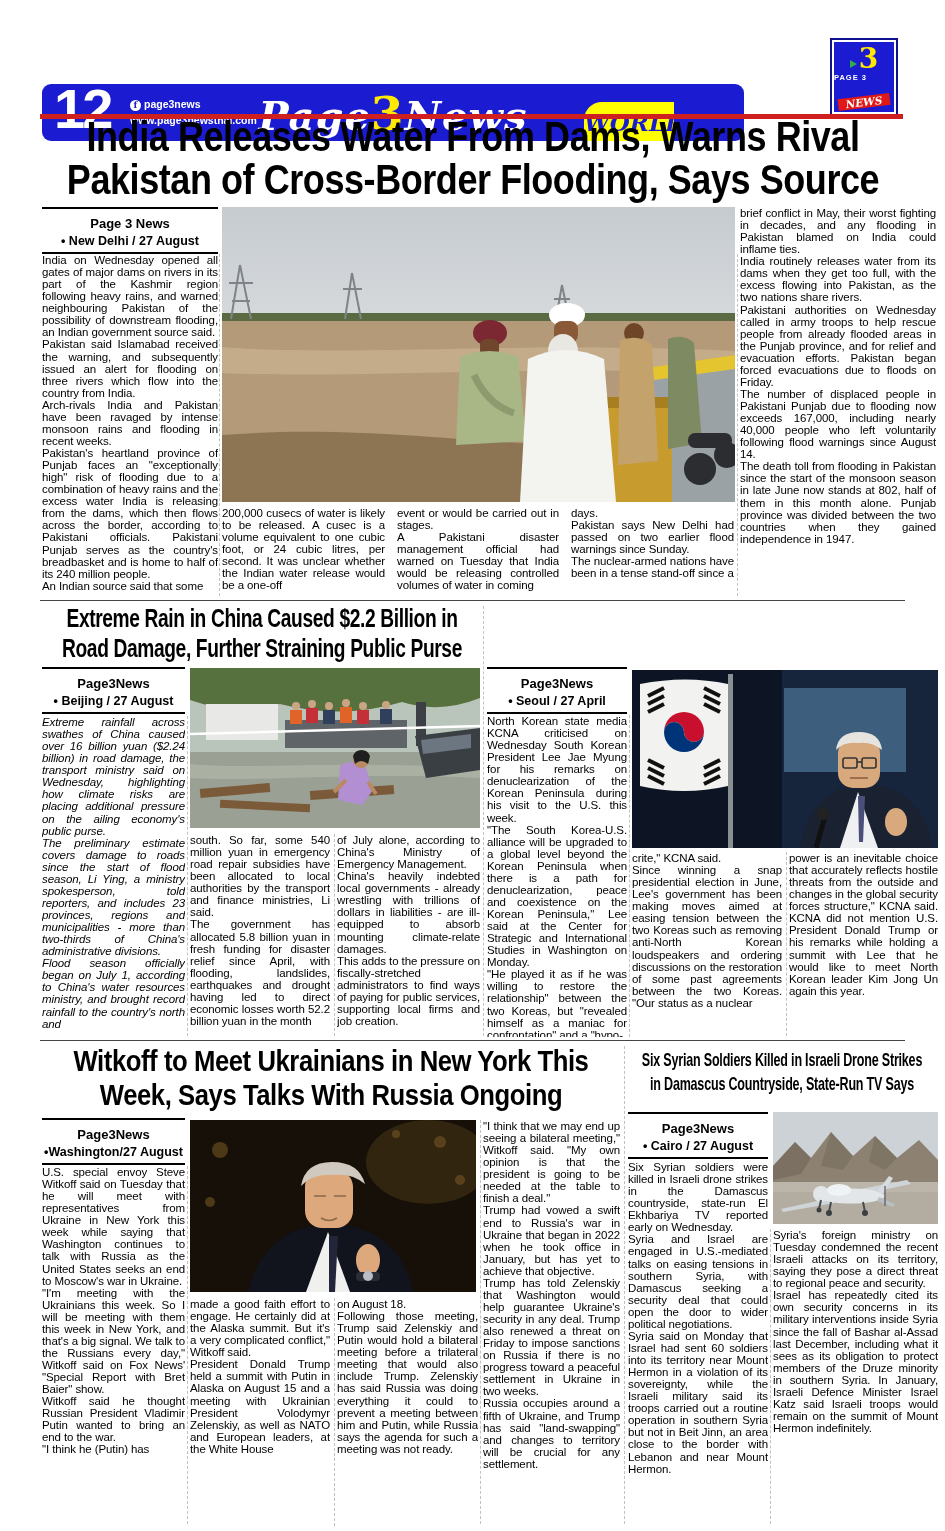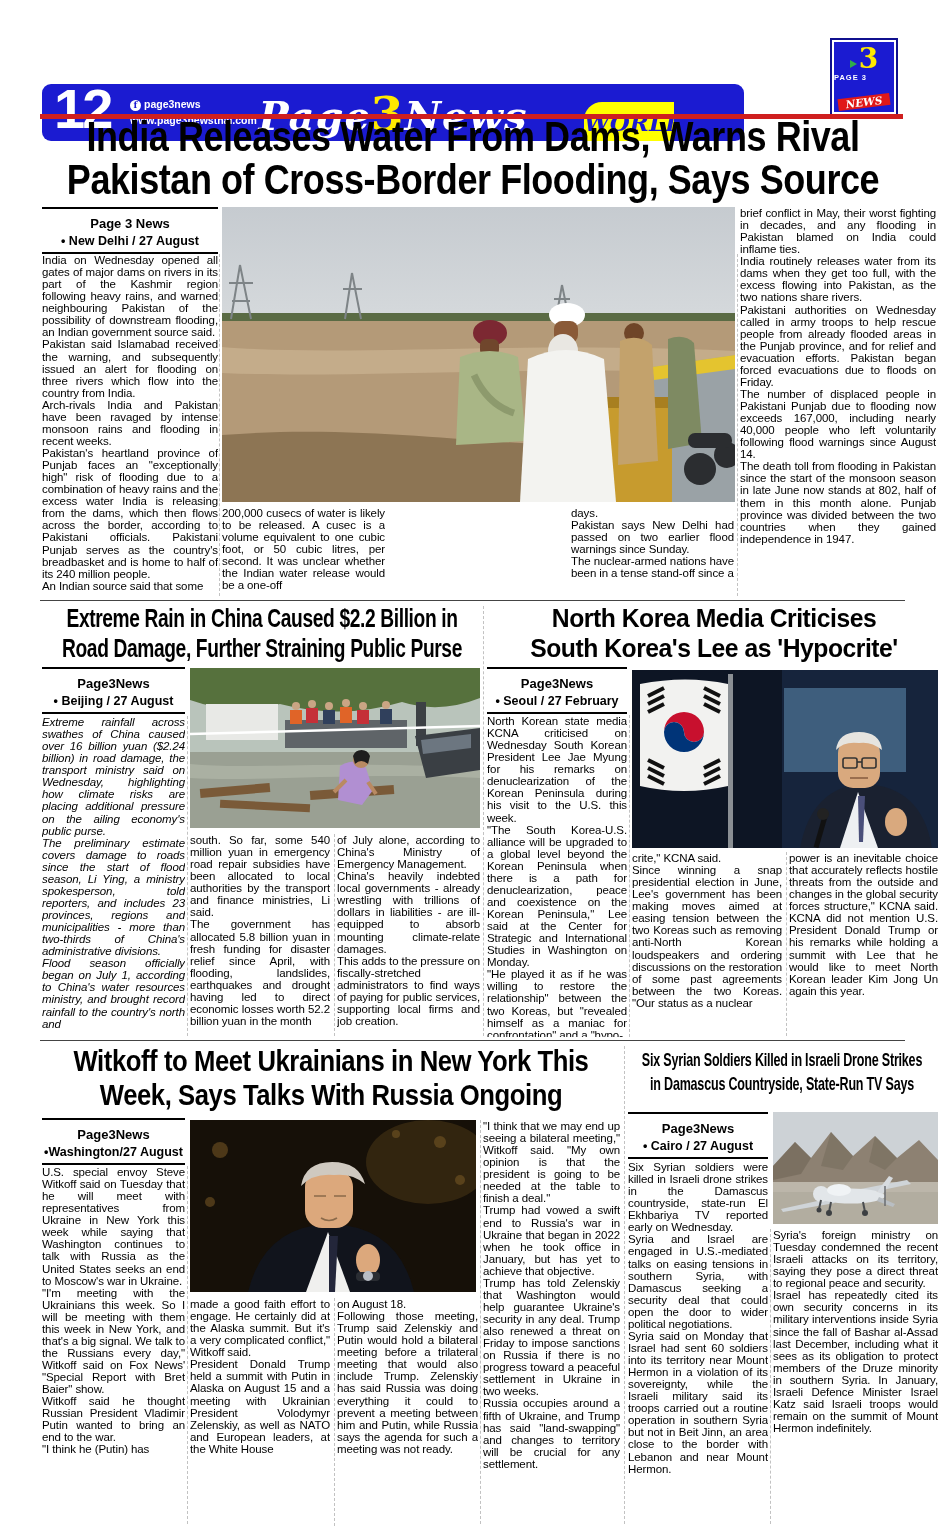--- a/index.html
+++ b/index.html
@@ -116,21 +116,23 @@
           <rect x="466" y="226" width="44" height="15" rx="7"></rect>
         </g>
     </svg>
   </div>
 
   <div class="col" style="left:740px;top:207px;width:196px;height:390px;">brief conflict in May, their worst fighting in decades, and any flooding in Pakistan blamed on India could inflame ties.
 India routinely releases water from its dams when they get too full, with the excess flowing into Pakistan, as the two nations share rivers.
 Pakistani authorities on Wednesday called in army troops to help rescue people from already flooded areas in the Punjab province, and for relief and evacuation efforts. Pakistan began forced evacuations due to floods on Friday.
 The number of displaced people in Pakistani Punjab due to flooding now exceeds 167,000, including nearly 40,000 people who left voluntarily following flood warnings since August 14.
 The death toll from flooding in Pakistan since the start of the monsoon season in late June now stands at 802, half of them in this month alone. Punjab province was divided between the two countries when they gained independence in 1947.</div>
-  <div class="col" style="left:222px;top:507px;width:163px;height:90px;">200,000 cusecs of water is likely to be released. A cusec is a volume equivalent to one cubic foot, or 50 cubic litres, per second. It was unclear whether the Indian water release would be a one-off</div>
+  <div class="col" style="left:222px;top:507px;width:163px;height:90px;">200,000 cusecs of water is likely to be released. A cusec is a volume equivalent to one cubic foot, or 24 cubic litres, per second. It was unclear whether the Indian water release would be a one-off</div>
+  <div class="col" style="left:397px;top:507px;width:162px;height:90px;">event or would be carried out in stages.
+A Pakistani disaster management official had warned on Tuesday that India would be releasing controlled volumes of water in coming</div>
   <div class="col" style="left:571px;top:507px;width:163px;height:90px;">days.
 Pakistan says New Delhi had passed on two earlier flood warnings since Sunday.
 The nuclear-armed nations have been in a tense stand-off since a</div>
 
   <div class="vdash" style="left:219px;top:254px;height:342px;"></div>
   <div class="vdash" style="left:737px;top:254px;height:342px;"></div>
   <div class="hrule" style="left:40px;top:600px;width:865px;"></div>
 
   <div class="hl-wrap" style="left:40px;top:604px;width:443px;height:62px;">
     <div class="hl" style="width:600px;margin-left:-78px;transform:scaleX(0.738);font-size:26px;line-height:1.15;">Extreme Rain in China Caused $2.2 Billion in
@@ -184,27 +186,23 @@
 
   <div class="col" style="left:190px;top:834px;width:140px;height:202px;">south. So far, some 540 million yuan in emergency road repair subsidies have been allocated to local authorities by the transport and finance ministries, Li said.
 The government has allocated 5.8 billion yuan in fresh funding for disaster relief since April, with flooding, landslides, earthquakes and drought having led to direct economic losses worth 52.2 billion yuan in the month</div>
   <div class="col" style="left:337px;top:834px;width:143px;height:202px;">of July alone, according to China's Ministry of Emergency Management.
 China's heavily indebted local governments - already wrestling with trillions of dollars in liabilities - are ill-equipped to absorb mounting climate-relate damages.
 This adds to the pressure on fiscally-stretched administrators to find ways of paying for public services, supporting local firms and job creation.</div>
   <div class="vdash" style="left:187px;top:716px;height:320px;"></div>
   <div class="vdash" style="left:334px;top:834px;height:202px;"></div>
   <div class="vdash" style="left:483px;top:606px;height:430px;"></div>
 
-  <div class="hl-wrap" style="left:489px;top:604px;width:450px;height:62px;">
-    <div class="hl" style="width:474px;margin-left:-12px;transform:scaleX(0.95);font-size:26px;line-height:1.15;">North Korea Media Criticises
-South Korea's Lee as 'Hypocrite'</div>
-  </div>
   <div class="byline" style="left:487px;top:667px;width:140px;">
     <div class="src">Page3News</div>
-    <div class="loc">• Seoul /  27  February</div>
+    <div class="loc">• Seoul /  27  April</div>
   </div>
   <div class="col" style="left:487px;top:715px;width:140px;height:322px;">North Korean state media KCNA criticised on Wednesday South Korean President Lee Jae Myung for his remarks on denuclearization of the Korean Peninsula during his visit to the U.S. this week.
 "The South Korea-U.S. alliance will be upgraded to a global level beyond the Korean Peninsula when there is a path for denuclearization, peace and coexistence on the Korean Peninsula," Lee said at the Center for Strategic and International Studies in Washington on Monday.
 "He played it as if he was willing to restore the relationship" between the two Koreas, but "revealed himself as a maniac for confrontation" and a "hypo-</div>
 
   <div class="photo" style="left:632px;top:670px;width:306px;height:178px;">
     <svg viewBox="0 0 306 178" preserveAspectRatio="none">
       <rect width="306" height="178" fill="#0d1524"></rect>
       <rect x="150" width="156" height="178" fill="#16243c"></rect>
       <rect x="152" y="18" width="122" height="84" fill="#6fa7cd" opacity="0.45"></rect>

